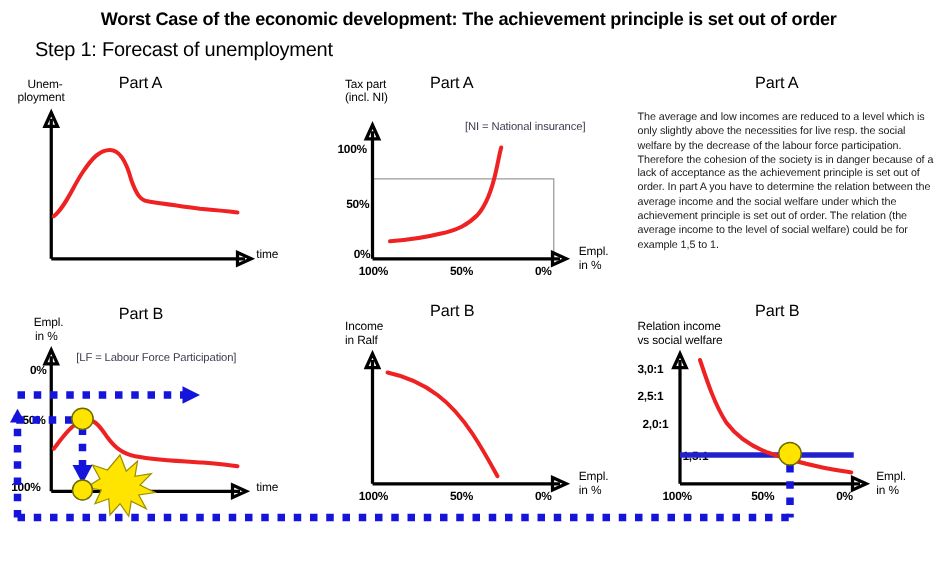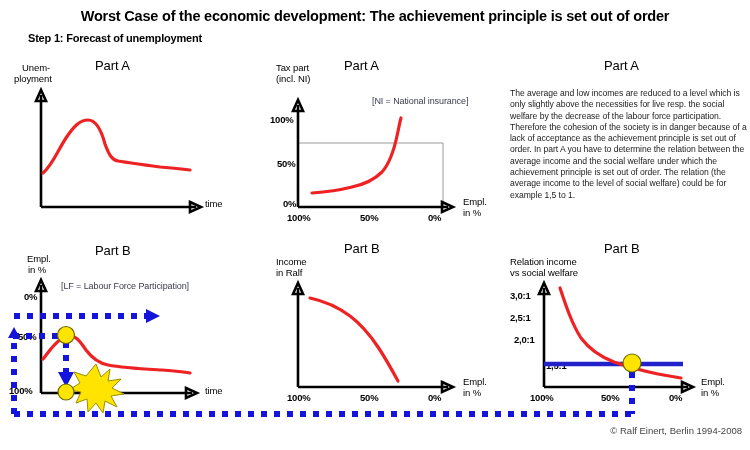--- a/index.html
+++ b/index.html
@@ -24,22 +24,22 @@
     top: 8px;
     left: 0;
     width: 750px;
     text-align: center;
     font-size: 14.5px;
     font-weight: bold;
     letter-spacing: -0.2px;
   }
   .step-head {
     position: absolute;
-    font-size: 11px;
-    font-weight: bold;
+    font-size: 16px;
+    font-weight: normal;
     white-space: nowrap;
     letter-spacing: -0.2px;
   }
   .part-title {
     position: absolute;
     font-size: 13px;
     white-space: nowrap;
     letter-spacing: -0.1px;
   }
   .axis-label {
@@ -229,15 +229,14 @@
     <path class="blue-solid" d="M544,364 L683,364"></path>
 
     <path class="curve" d="M560,288 C566,306 572,324 581,338 C590,350 601,357 614,362
              C628,367 644,371 658,374 C668,376 675,377 681,378"></path>
 
     <path class="blue-dot-line" d="M632,372 L632,414"></path>
 
     <circle class="ydot" cx="632" cy="363" r="9"></circle>
   </svg>
 
-  <div id="credit">© Ralf Einert, Berlin 1994-2008</div>
 
 </div>
 
 </body></html>

